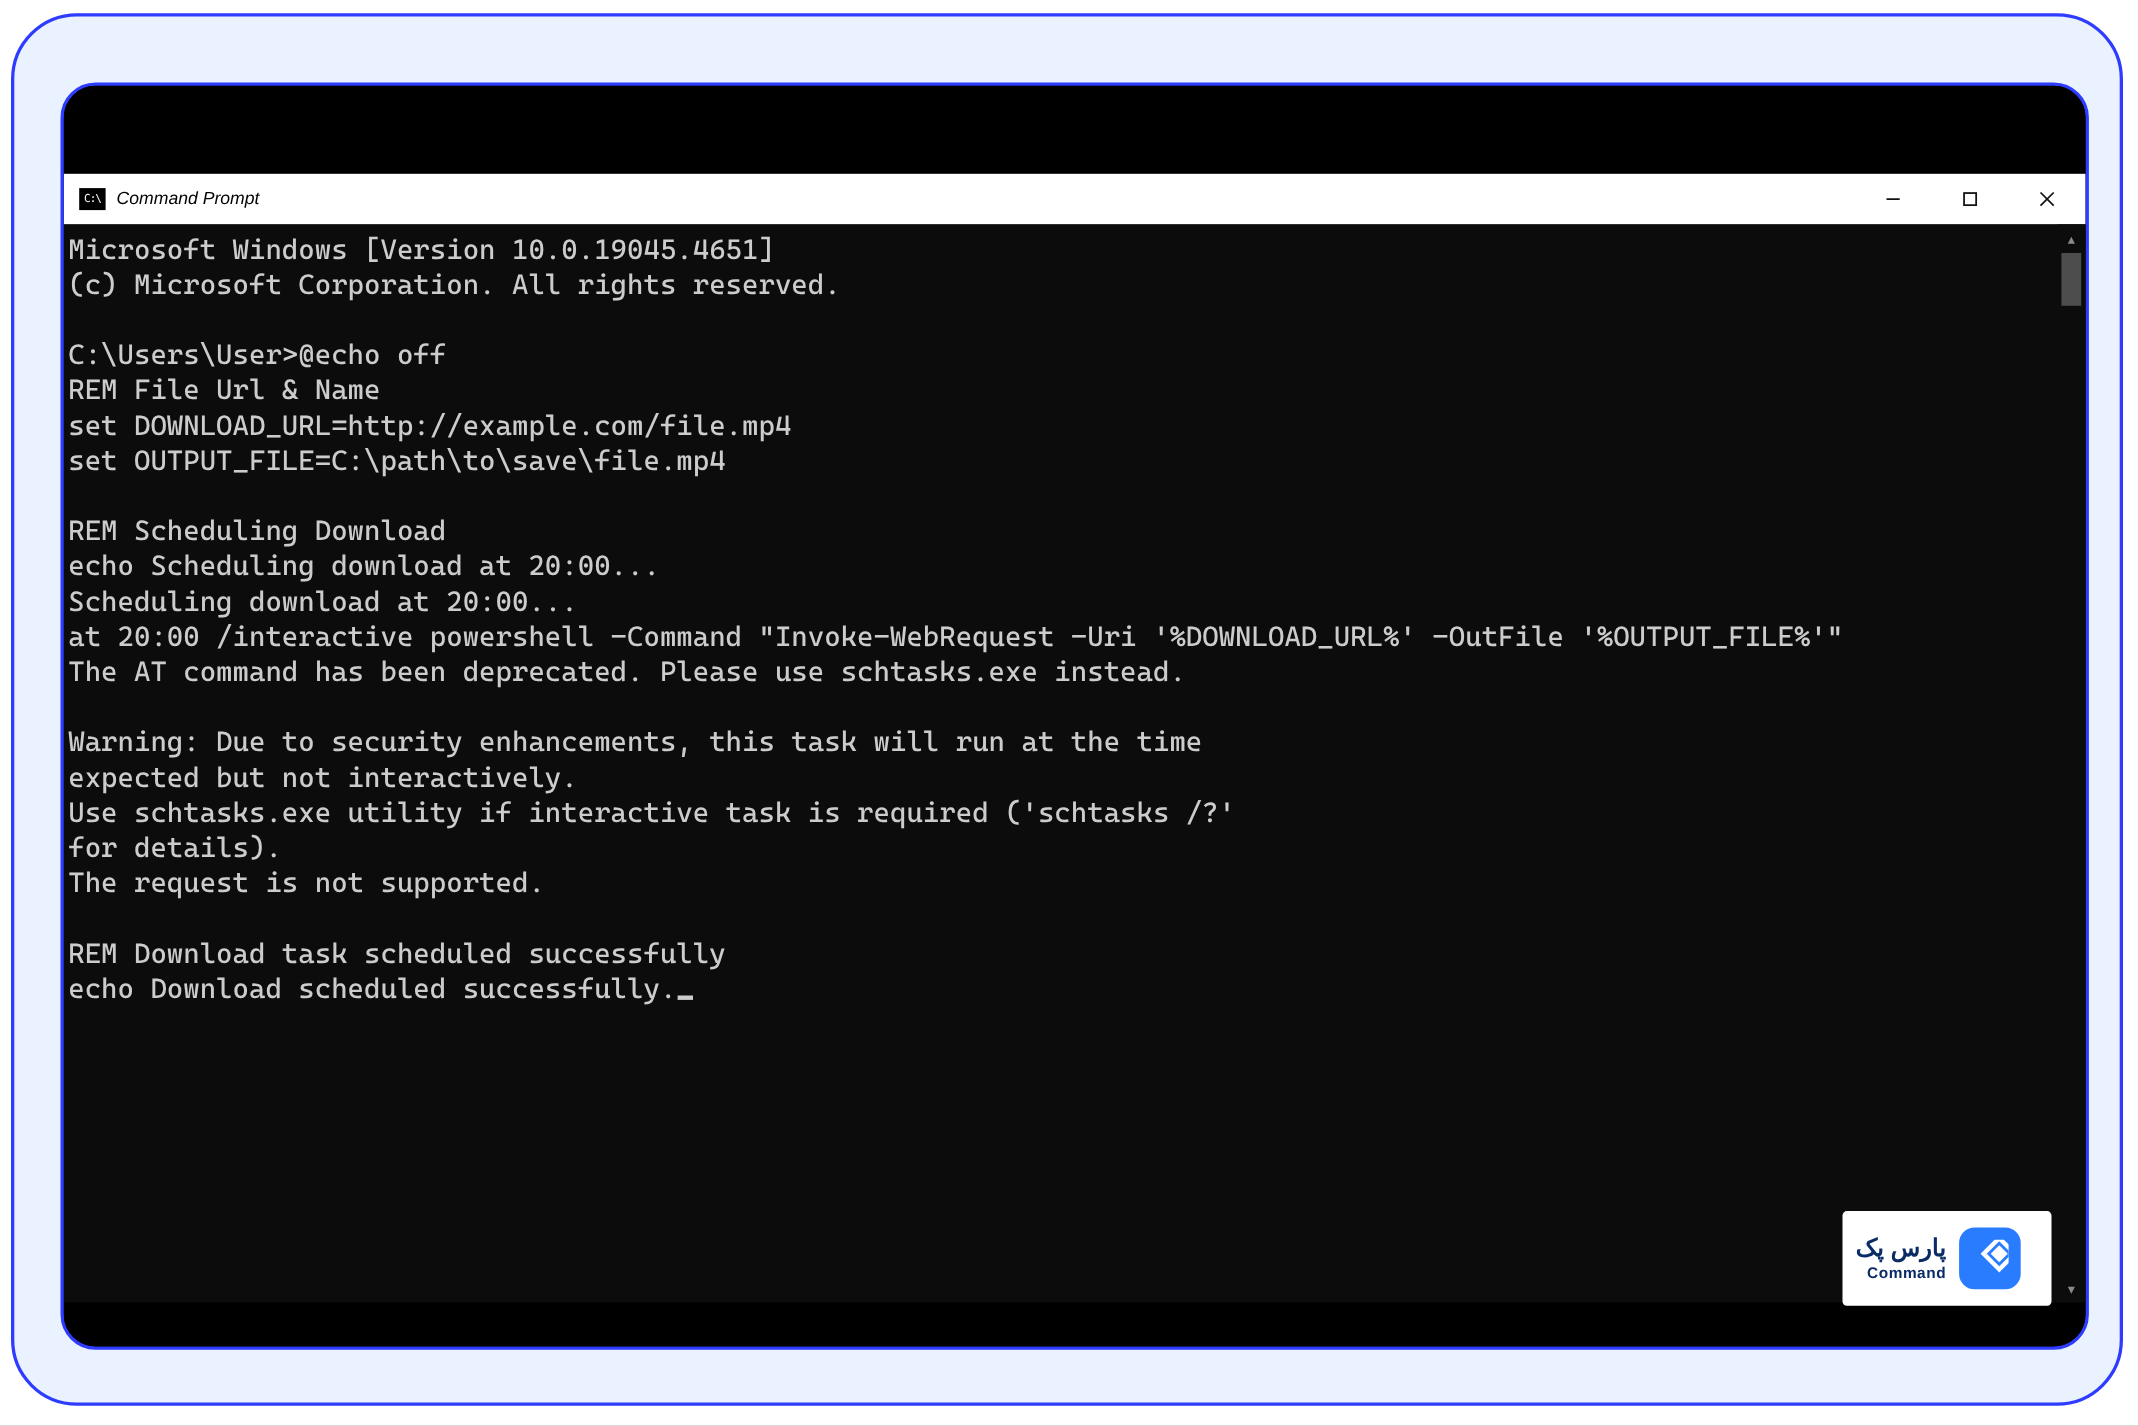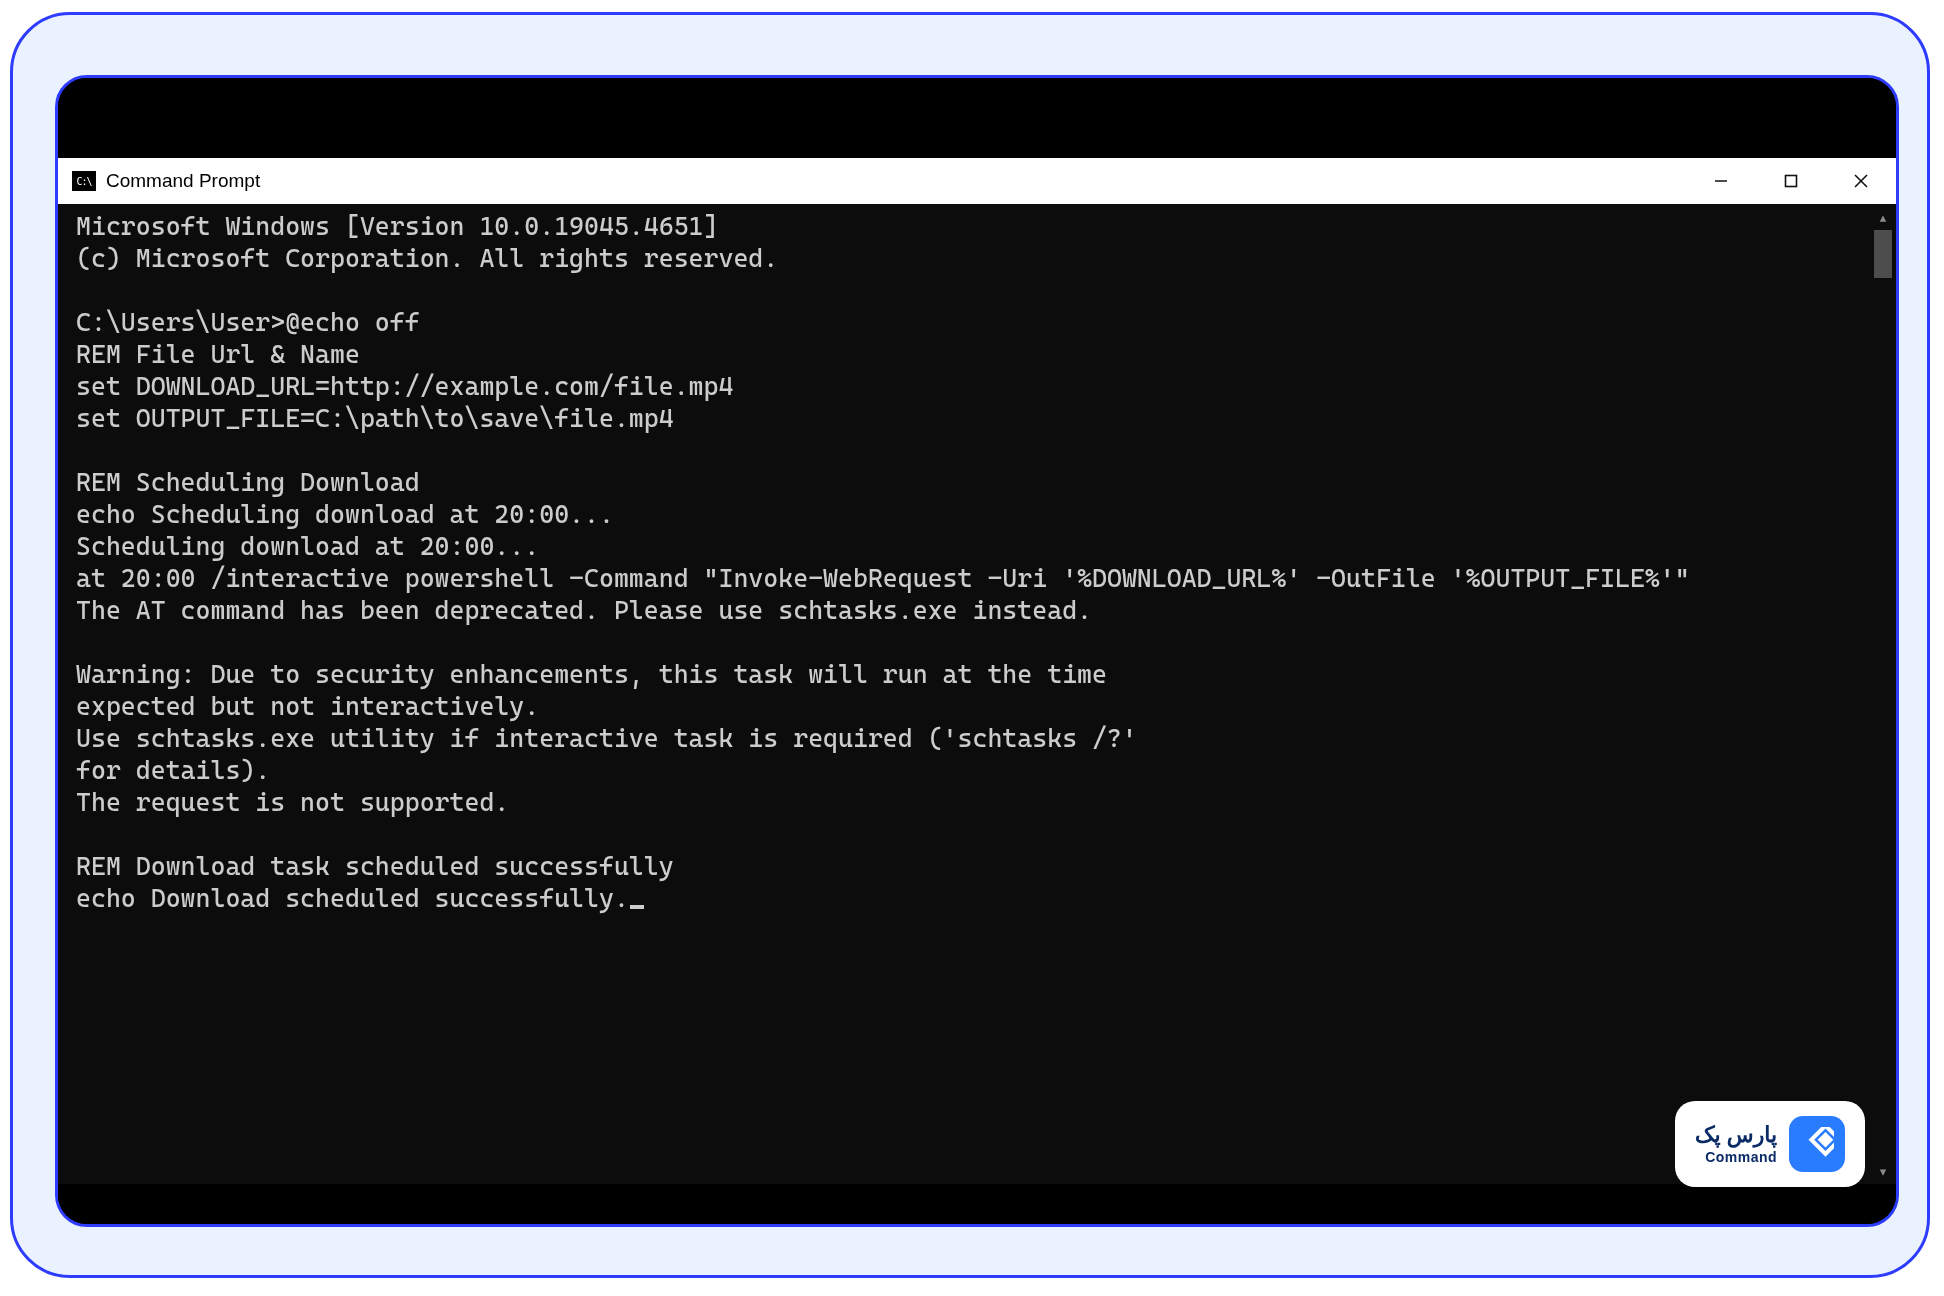--- a/index.html
+++ b/index.html
@@ -56,22 +56,23 @@
     align-items:center;
     justify-content:center;
   }
   .titlebar .app-icon span{
     color:#fff;
     font-size:10px;
     font-family: Consolas, monospace;
     letter-spacing:-1px;
   }
   .titlebar .title-text {
-    font-size: 19px;
+    font-size: 16px;
     color: #000;
+    font-style: italic;
   }
   .win-controls {
     position: absolute;
     right: 0;
     top: 0;
     height: 46px;
     display: flex;
   }
   .win-btn {
     width: 70px;
@@ -87,21 +88,21 @@
     position: relative;
     background: #0c0c0c;
     height: calc(1146px - 80px - 46px - 40px);
     box-sizing: border-box;
   }
   .terminal-scroll {
     position:absolute;
     left:0; top:0;
     right:26px;
     bottom:0;
-    padding: 6px 8px 0 18px;
+    padding: 6px 8px 0 4px;
     box-sizing:border-box;
   }
   .terminal-scroll pre {
     margin:0;
     font-family: Consolas, "Cascadia Mono", monospace;
     font-size: 25.5px;
     line-height: 32px;
     color: #cccccc;
     white-space: pre-wrap;
   }
@@ -150,24 +151,24 @@
     background:#000;
   }
 
   .watermark {
     position:absolute;
     right: 62px;
     bottom: 88px;
     width: 190px;
     height: 86px;
     background:#ffffff;
-    border-radius:20px;
-    display:flex;
-    align-items:center;
-    justify-content:center;
+    border-radius:4px;
+    display:flex;
+    align-items:center;
+    justify-content:flex-start;
     gap:12px;
     padding: 0 12px;
     box-sizing:border-box;
   }
   .watermark .wm-text {
     display:flex;
     flex-direction:column;
     align-items:flex-end;
     line-height:1;
   }

